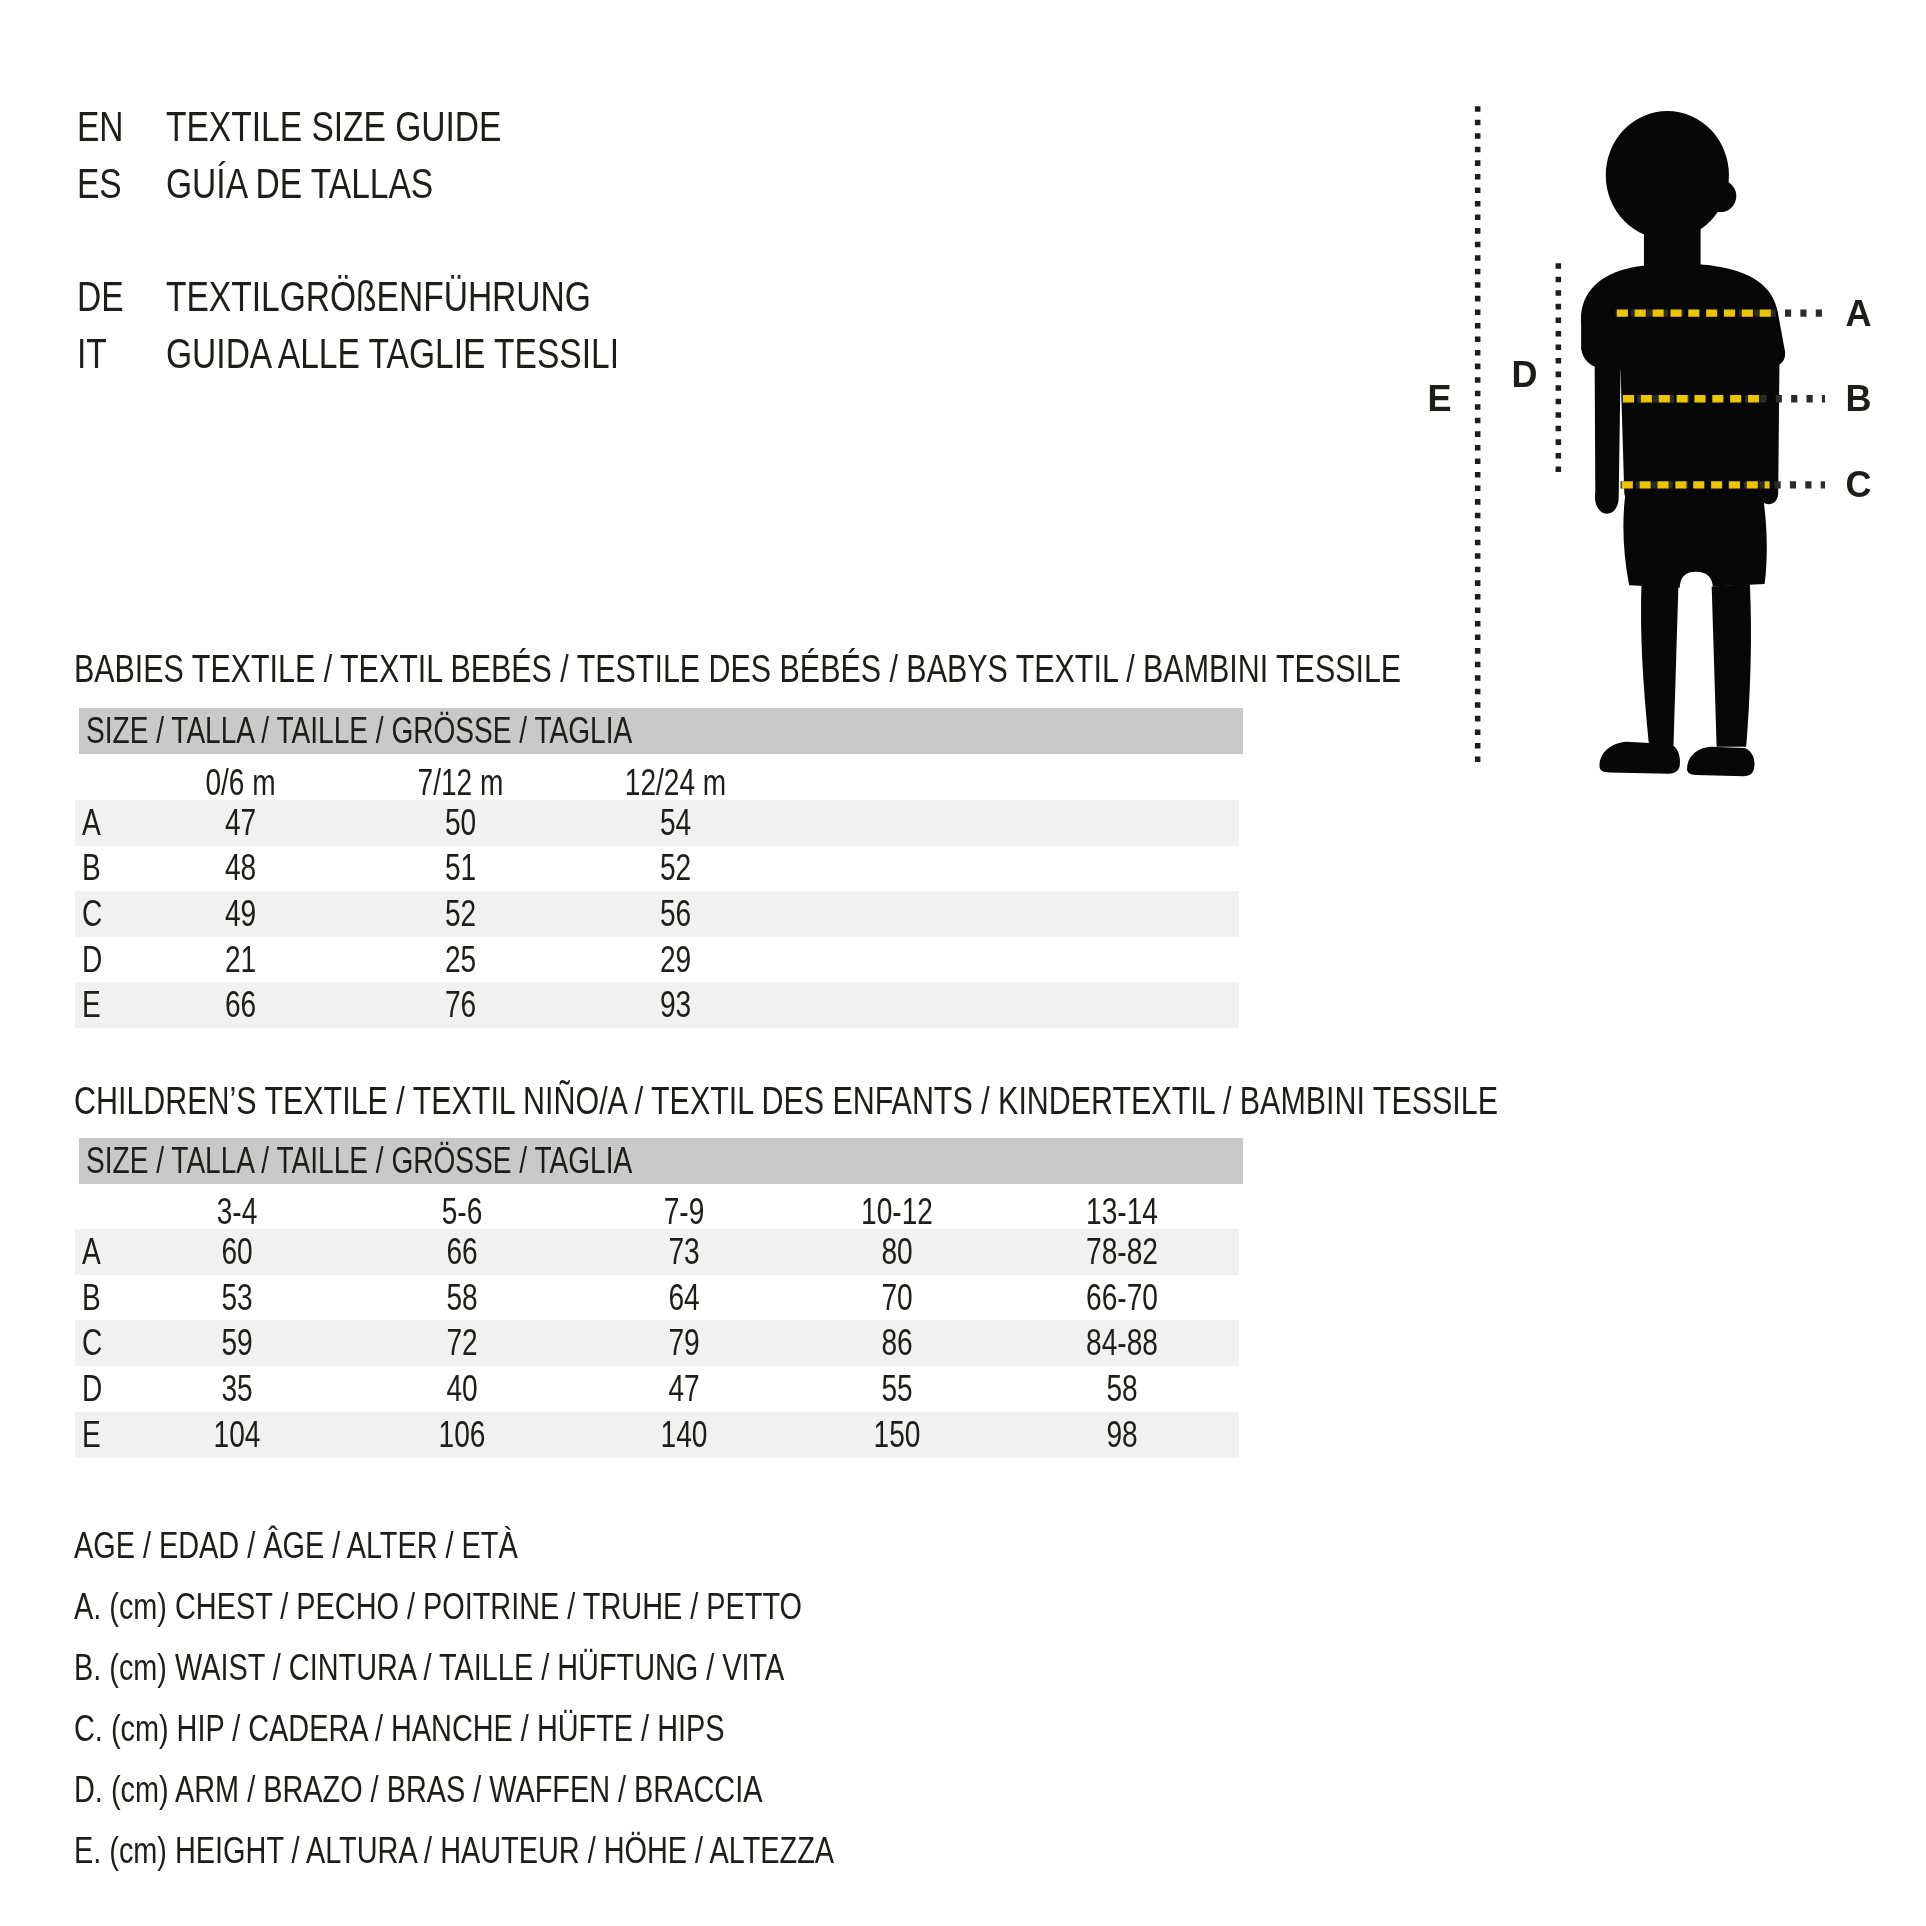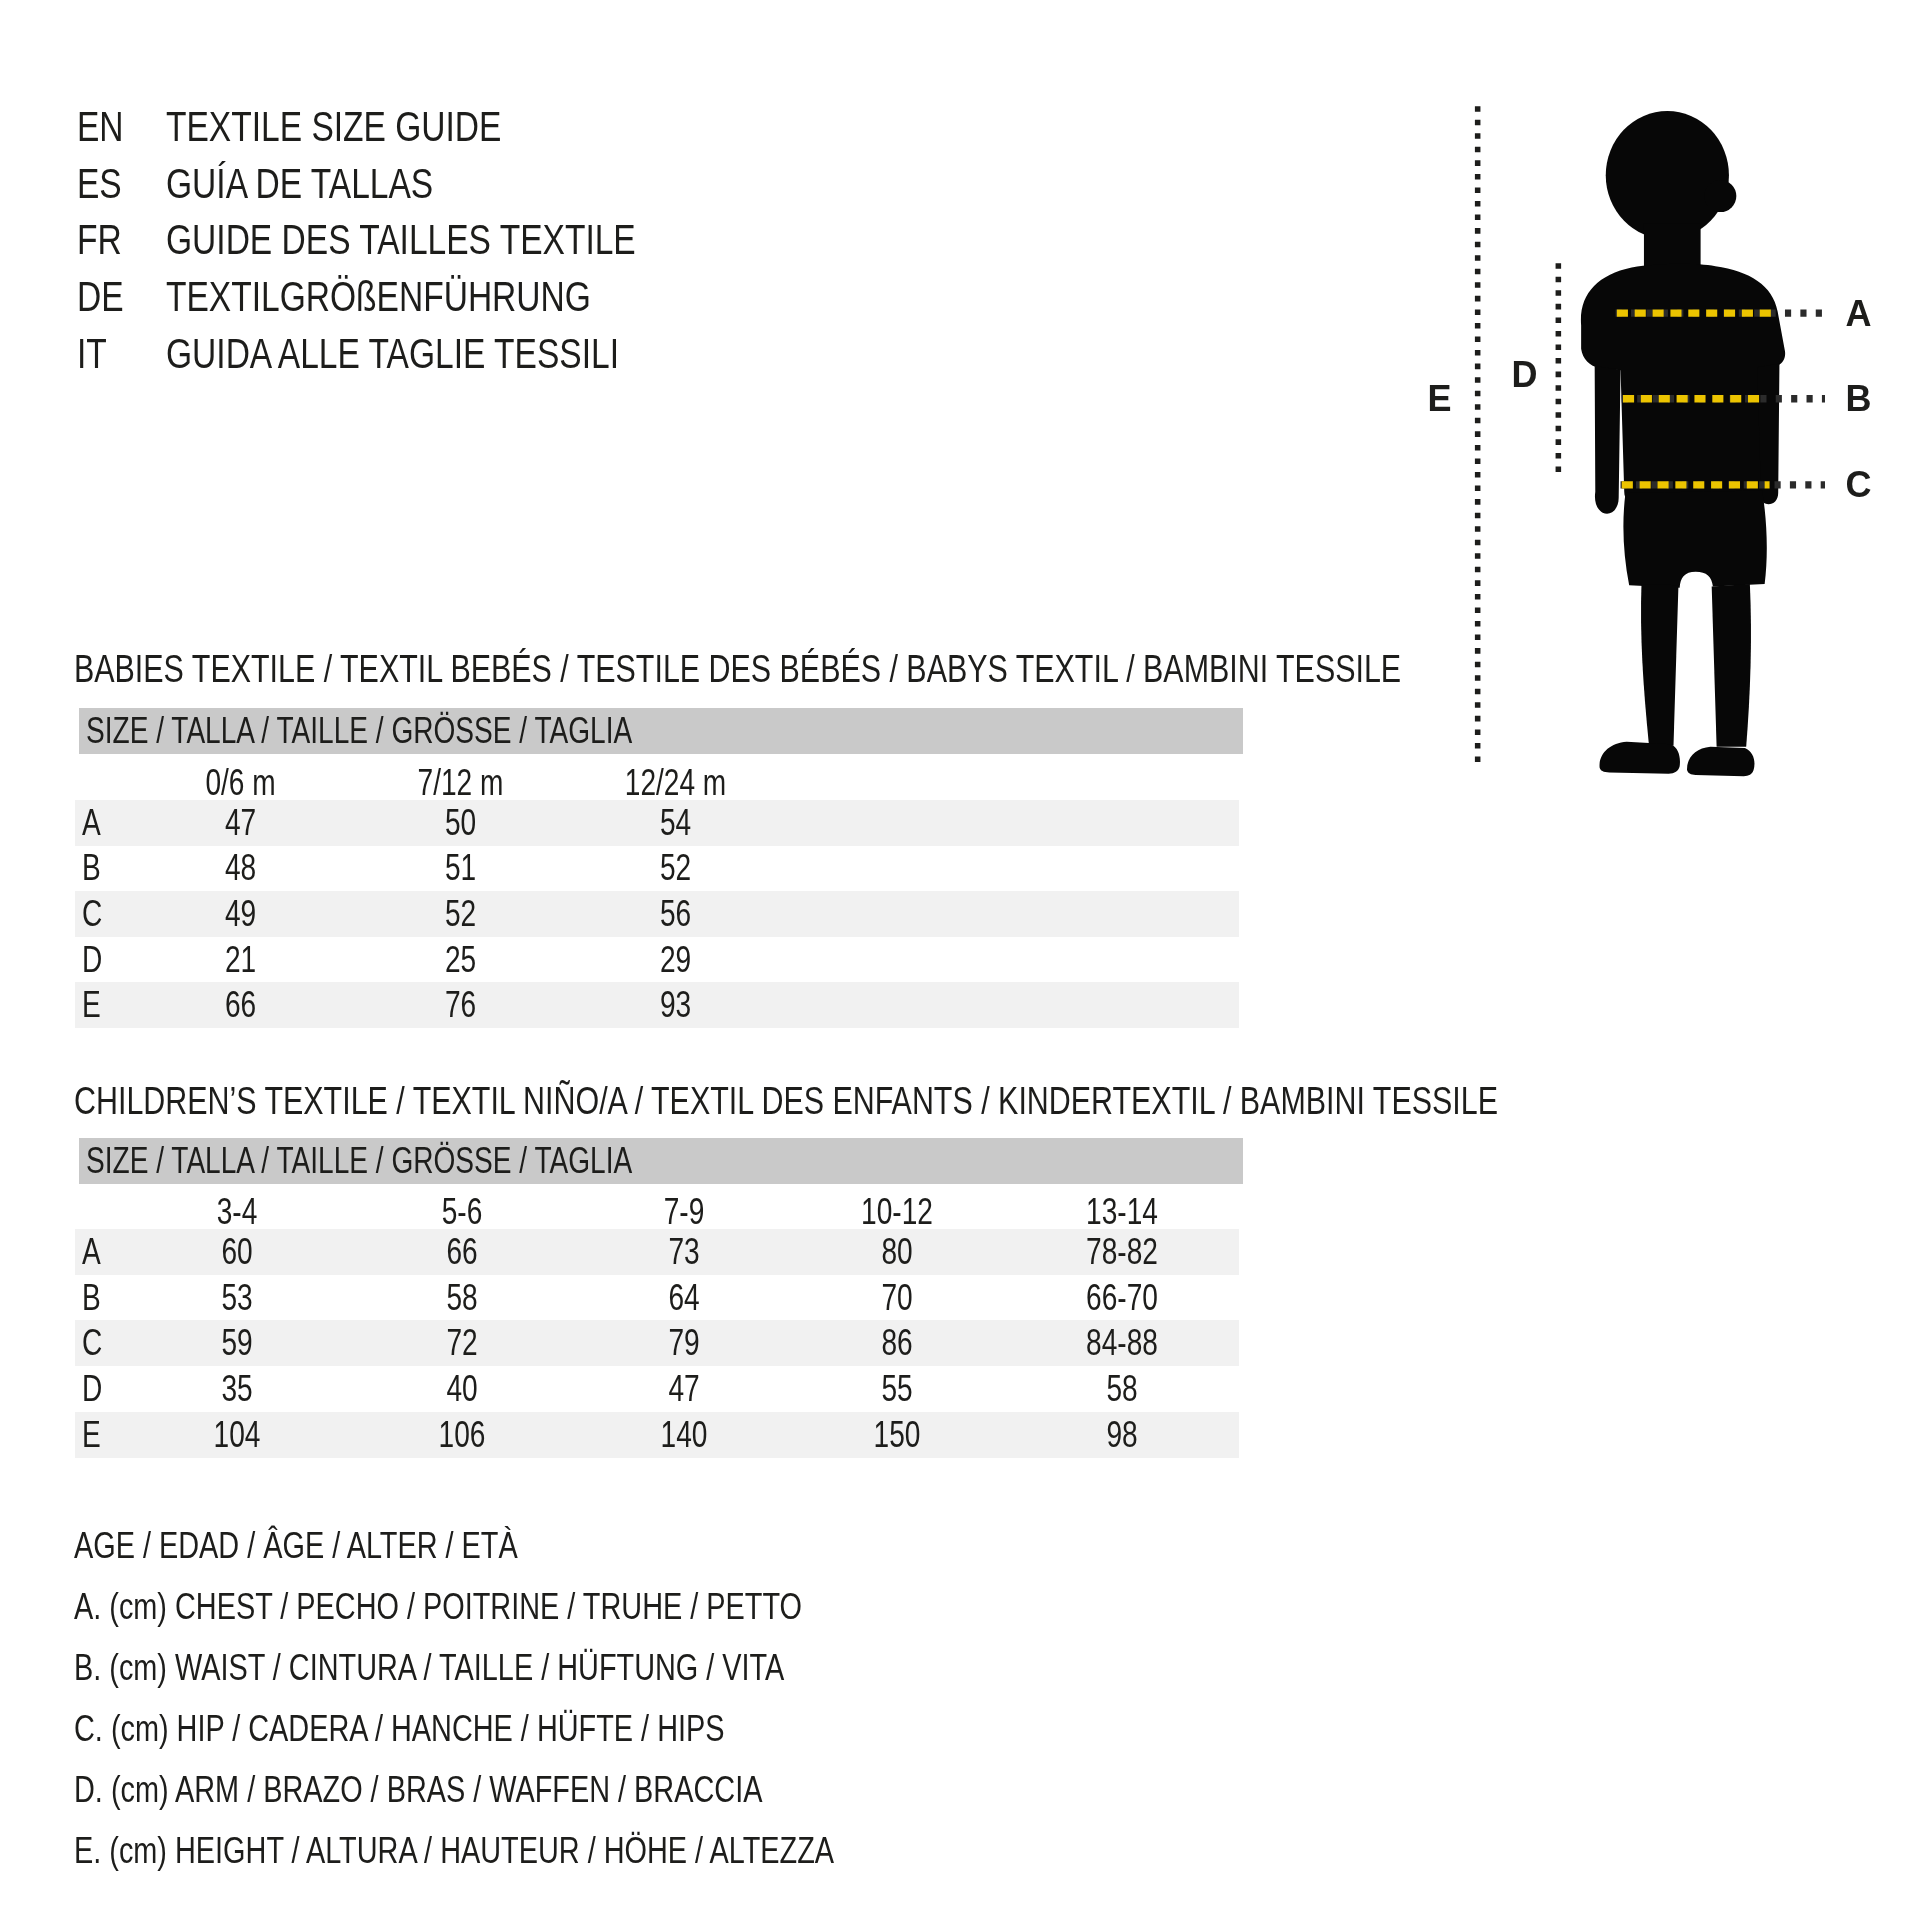--- a/index.html
+++ b/index.html
@@ -53,24 +53,20 @@
 <div class="page">
 
   <div class="lang-block">
       <div class="lang-row" style="top: 100px;">
         <div class="lang-code ct ct-l">EN</div>
         <div class="lang-title ct ct-l">TEXTILE SIZE GUIDE</div>
       </div>
       <div class="lang-row" style="top: 157px; justify-content: space-between;">
         <div class="lang-code ct ct-l">ES</div>
         <div class="lang-title ct ct-l">GUÍA DE TALLAS</div>
-      </div>
-      <div class="lang-row" style="top: 213px;">
-        <div class="lang-code ct ct-l">FR</div>
-        <div class="lang-title ct ct-l">GUIDE DES TAILLES TEXTILE</div>
       </div>
       <div class="lang-row" style="top: 327px;">
         <div class="lang-code ct ct-l">IT</div>
         <div class="lang-title ct ct-l">GUIDA ALLE TAGLIE TESSILI</div>
       </div>
       <div class="lang-row" style="top: 270px;">
         <div class="lang-code ct ct-l">DE</div>
         <div class="lang-title ct ct-l">TEXTILGRÖßENFÜHRUNG</div>
       </div>
     </div>

